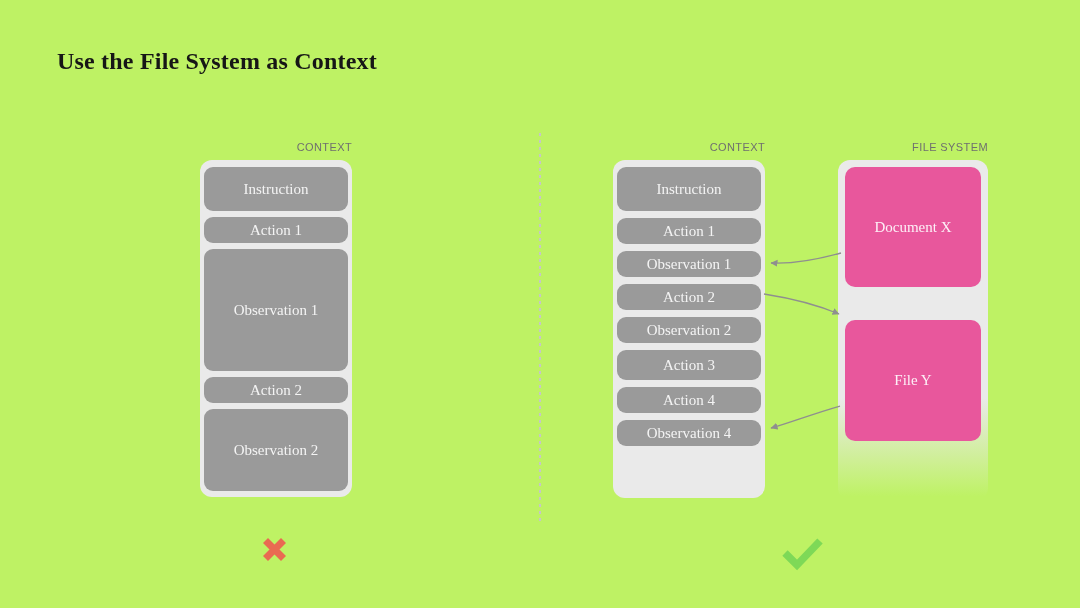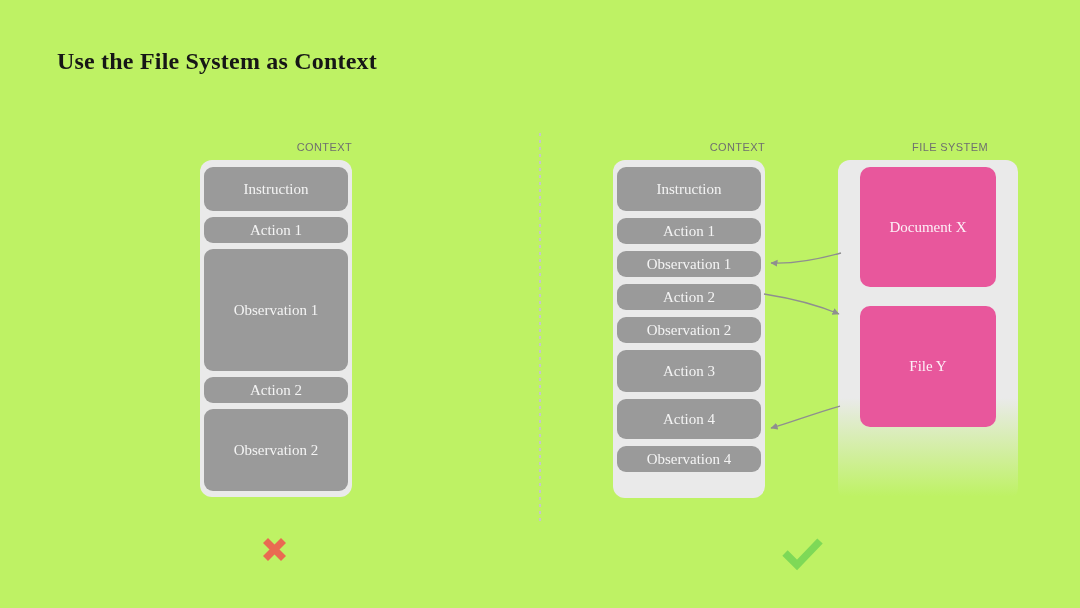--- a/index.html
+++ b/index.html
@@ -23,21 +23,21 @@
   .hdr-left-context{left:200px;width:152px;}
   .hdr-right-context{left:613px;width:152px;}
   .hdr-file-system{left:838px;width:150px;}
   .panel{
     position:absolute;display:flex;flex-direction:column;align-items:center;
     border-radius:12px;background:#eaeaea;box-sizing:border-box;
   }
   .panel-left{left:200px;top:160px;width:152px;height:337px;padding-top:7px;gap:6px;}
   .panel-right{left:613px;top:160px;width:152px;height:338px;padding-top:7px;gap:7px;}
   .panel-fs{
-    left:838px;top:160px;width:180px;height:340px;padding-top:7px;gap:3px;
+    left:838px;top:160px;width:150px;height:340px;padding-top:7px;gap:17px;
     background:linear-gradient(to bottom,#eaeaea 0%,#eaeaea 70%,rgba(234,234,234,0) 99%);
   }
   .ctx-box{
     width:144px;flex:0 0 auto;display:flex;align-items:center;justify-content:center;
     background:#9a9a9a;border-radius:9px;color:#f4f4f4;
     font-family:"Liberation Serif",serif;font-size:15px;
   }
   .fs-box{
     width:136px;flex:0 0 auto;display:flex;align-items:center;justify-content:center;
     background:#e8579c;border-radius:10px;color:#fdf0f7;
@@ -68,22 +68,22 @@
     </div>
 
   <div class="col-header hdr-right-context">CONTEXT</div>
   <div class="panel panel-right">
 
   <div class="ctx-box" style="height: 44px;">Instruction</div>
       <div class="ctx-box" style="height: 26px;">Action 1</div>
       <div class="ctx-box" style="height: 26px;">Observation 1</div>
       <div class="ctx-box" style="height: 26px;">Action 2</div>
       <div class="ctx-box" style="height: 26px;">Observation 2</div>
-      <div class="ctx-box" style="height: 42px;">Action 3</div>
-      <div class="ctx-box" style="height: 40px;">Action 4</div>
+      <div class="ctx-box" style="height: 30px;">Action 3</div>
+      <div class="ctx-box" style="height: 26px;">Action 4</div>
       <div class="ctx-box" style="height: 26px;">Observation 4</div>
     </div>
 
   <div class="col-header hdr-file-system">FILE SYSTEM</div>
   <div class="panel panel-fs">
 
   <div class="fs-box" style="height: 120px;">Document X</div>
       <div class="fs-box" style="height: 121px; margin-top: 16px;">File Y</div>
     </div>
 

